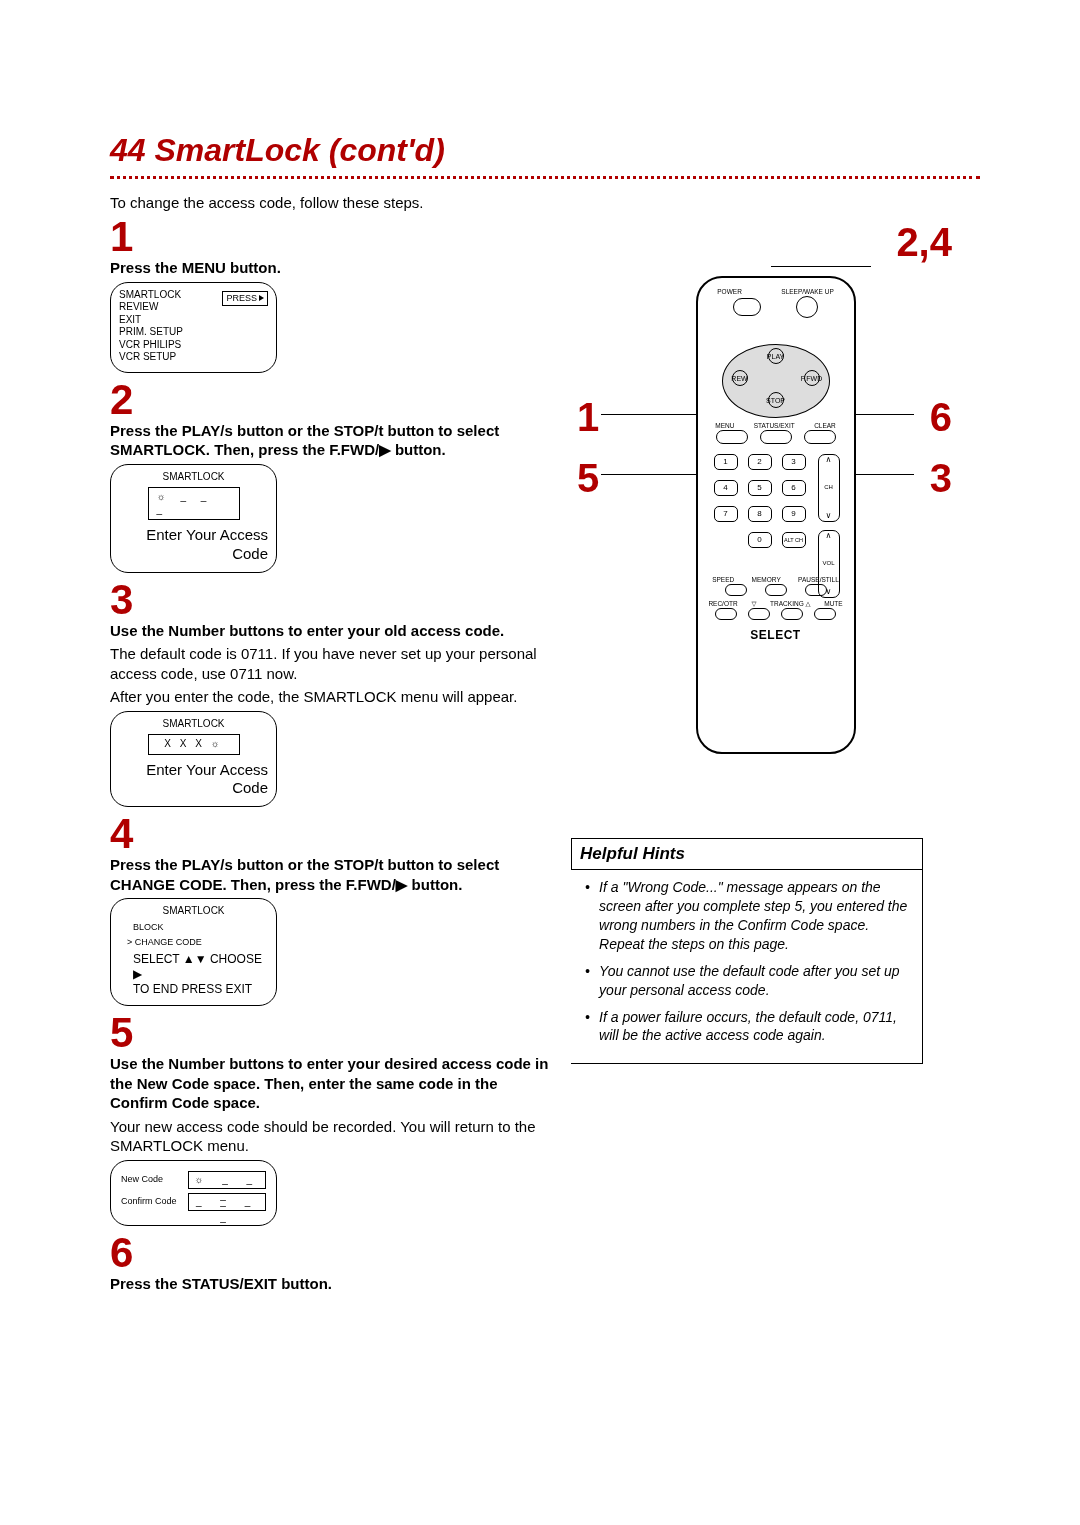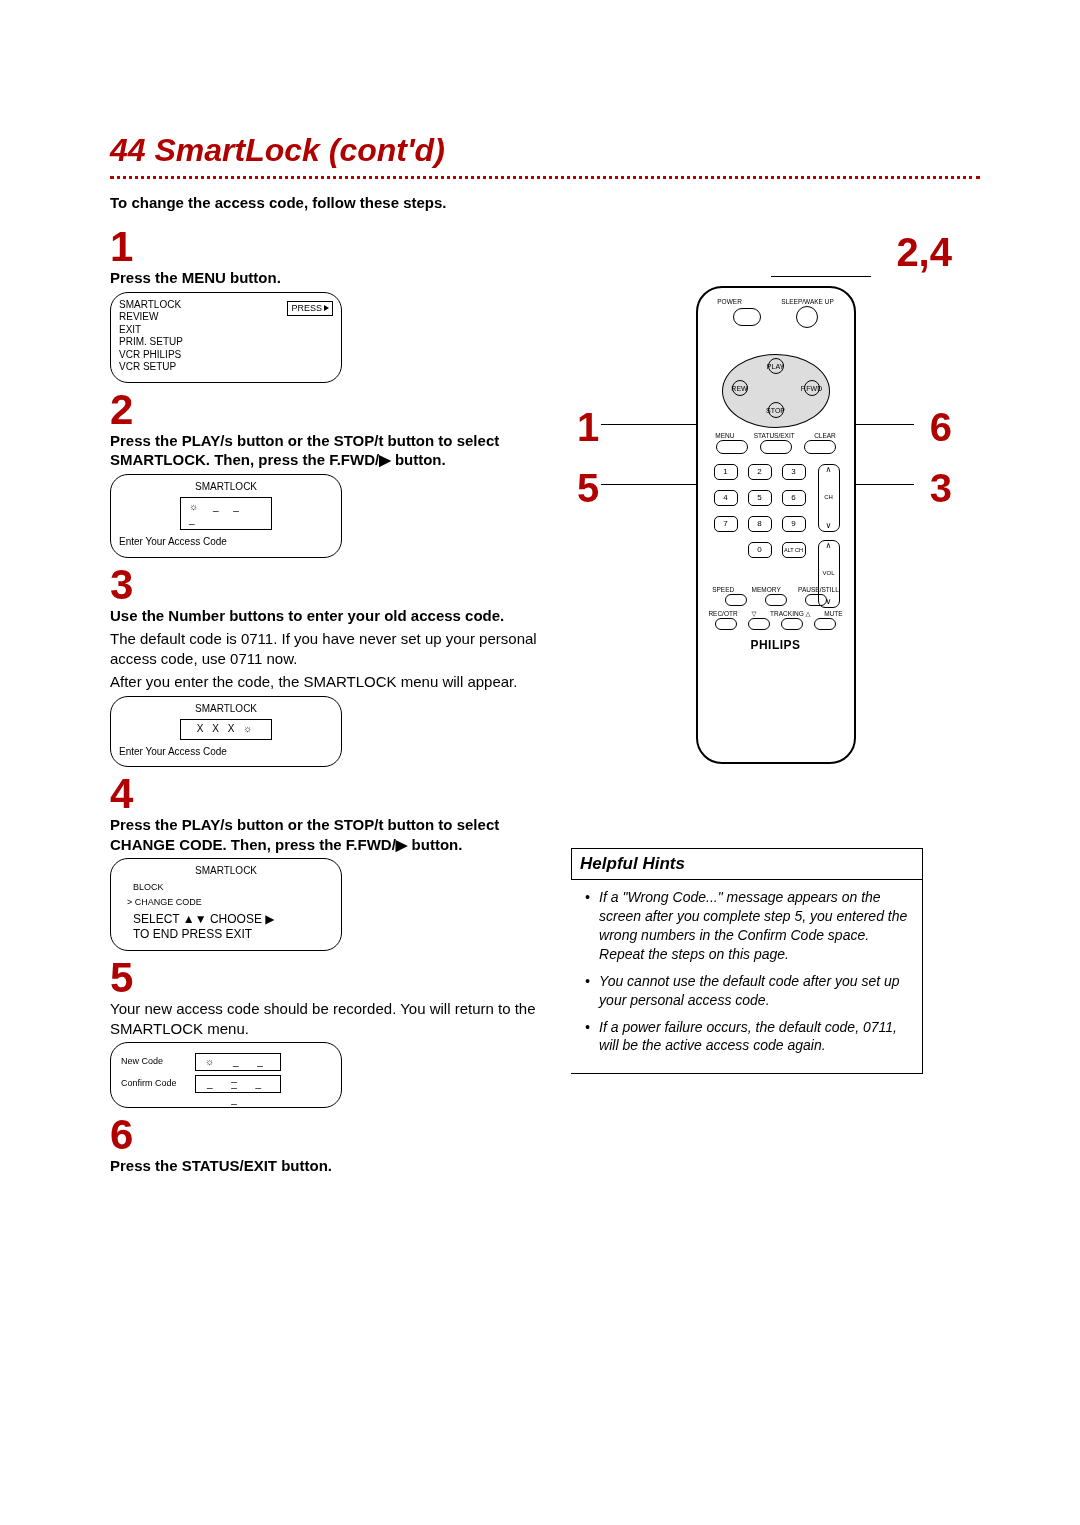--- a/index.html
+++ b/index.html
@@ -17,36 +17,36 @@
       font-style: italic;
       font-weight: bold;
       color: #b00000;
       margin-bottom: 4px;
     }
     .dotted-rule {
       border: none;
       border-top: 3px dotted #b00000;
       margin-bottom: 14px;
     }
-    .intro { margin-bottom: 14px; font-weight: bold; }
+    .intro { margin-bottom: 4px; }
     .cols { display: flex; }
     .leftcol { width: 53%; padding-right: 20px; }
     .rightcol { width: 47%; position: relative; }
     .stepnum {
       font-size: 42px;
       font-weight: bold;
       color: #b00000;
       line-height: 1;
     }
     .stepbold { font-weight: bold; }
     .stepbody { margin-bottom: 4px; }
     .screen {
       border: 1.5px solid #000;
       border-radius: 18px;
-      width: 232px;
+      width: 167px;
       padding: 6px 8px 8px 8px;
       font-size: 10px;
       margin: 4px 0 6px 0;
       line-height: 1.25;
     }
     .screen-row { display: flex; align-items: flex-start; }
     .screen-menu { display: inline-block; padding-right: 6px; }
     .screen-menu div { white-space: nowrap; }
     .pressbox {
       border: 1px solid #000;
@@ -71,21 +71,21 @@
       display:flex;
       gap:6px;
       justify-content:center;
       padding:3px 8px;
       width:92px;
       margin:0 auto 6px auto;
       letter-spacing:3px;
       font-size:10px;
     }
     .codebox.entry { letter-spacing:6px; }
-    .screen-caption { text-align:left; font-size:10px; }
+    .screen-caption { text-align:right; font-size:15px; }
     .select-line { font-size:12px; text-align:left; padding-left:14px; }
     .codeboxes-row { display:flex; align-items:center; gap:6px; }
     .codeboxes-row .lbl { font-size:9px; width:68px; text-align:left; }
     .codeboxes-row .field {
       border:1px solid #000;
       width:86px; height:18px;
       letter-spacing:8px; text-align:center;
       font-size:10px; line-height:16px;
     }
     .screen6 { padding:10px 10px 14px 10px; }
@@ -200,20 +200,21 @@
     <div class="stepbold stepbody">Press the PLAY/s button or the STOP/t button to select CHANGE CODE. Then, press the F.FWD/▶ button.</div>
     <div class="screen">
       <div class="screen-title">SMARTLOCK</div>
       <div style="padding-left:14px;font-size:9px;">BLOCK</div>
       <div style="padding-left:8px;font-size:9px;margin:4px 0;">&gt; CHANGE CODE</div>
       <div class="select-line">SELECT ▲▼ CHOOSE ▶</div>
       <div class="select-line">TO END PRESS EXIT</div>
     </div>
 
     <div class="stepnum">5</div>
+    <div class="stepbold stepbody">Use the Number buttons to enter your desired access code in the New Code space. Then, enter the same code in the Confirm Code space.</div>
     <div class="stepbody">Your new access code should be recorded. You will return to the SMARTLOCK menu.</div>
     <div class="screen screen6">
       <div class="codeboxes-row" style="margin-bottom:4px;">
         <div class="lbl">New Code</div>
         <div class="field">☼ _ _ _</div>
       </div>
       <div class="codeboxes-row">
         <div class="lbl">Confirm Code</div>
         <div class="field">_ _ _ _</div>
       </div>
@@ -325,21 +326,21 @@
           <span>TRACKING △</span>
           <span>MUTE</span>
         </div>
         <div class="row" style="top:330px; padding:0 12px;">
           <div class="rbtn-oval" style="width:22px;height:12px;"></div>
           <div class="rbtn-oval" style="width:22px;height:12px;"></div>
           <div class="rbtn-oval" style="width:22px;height:12px;"></div>
           <div class="rbtn-oval" style="width:22px;height:12px;"></div>
         </div>
 
-        <div class="brand" style="position:absolute;top:350px;left:0;right:0;">PHILIPS</div>
+        <div class="brand" style="position:absolute;top:350px;left:0;right:0;">SELECT</div>
       </div>
     </div>
 
     <div class="hints-wrap">
       <div class="hints-title">Helpful Hints</div>
       <ul class="hints-list">
         <li>If a "Wrong Code..." message appears on the screen after you complete step 5, you entered the wrong numbers in the Confirm Code space. Repeat the steps on this page.</li>
         <li>You cannot use the default code after you set up your personal access code.</li>
         <li>If a power failure occurs, the default code, 0711, will be the active access code again.</li>
       </ul>

